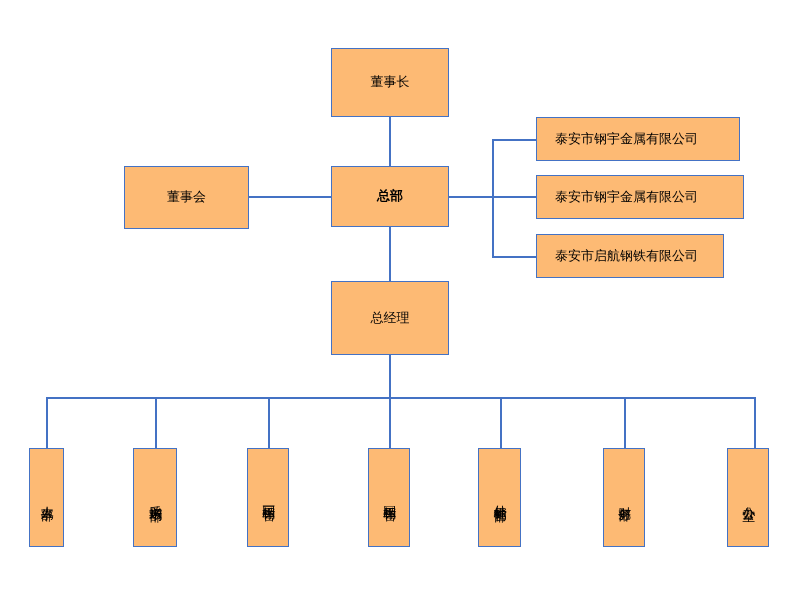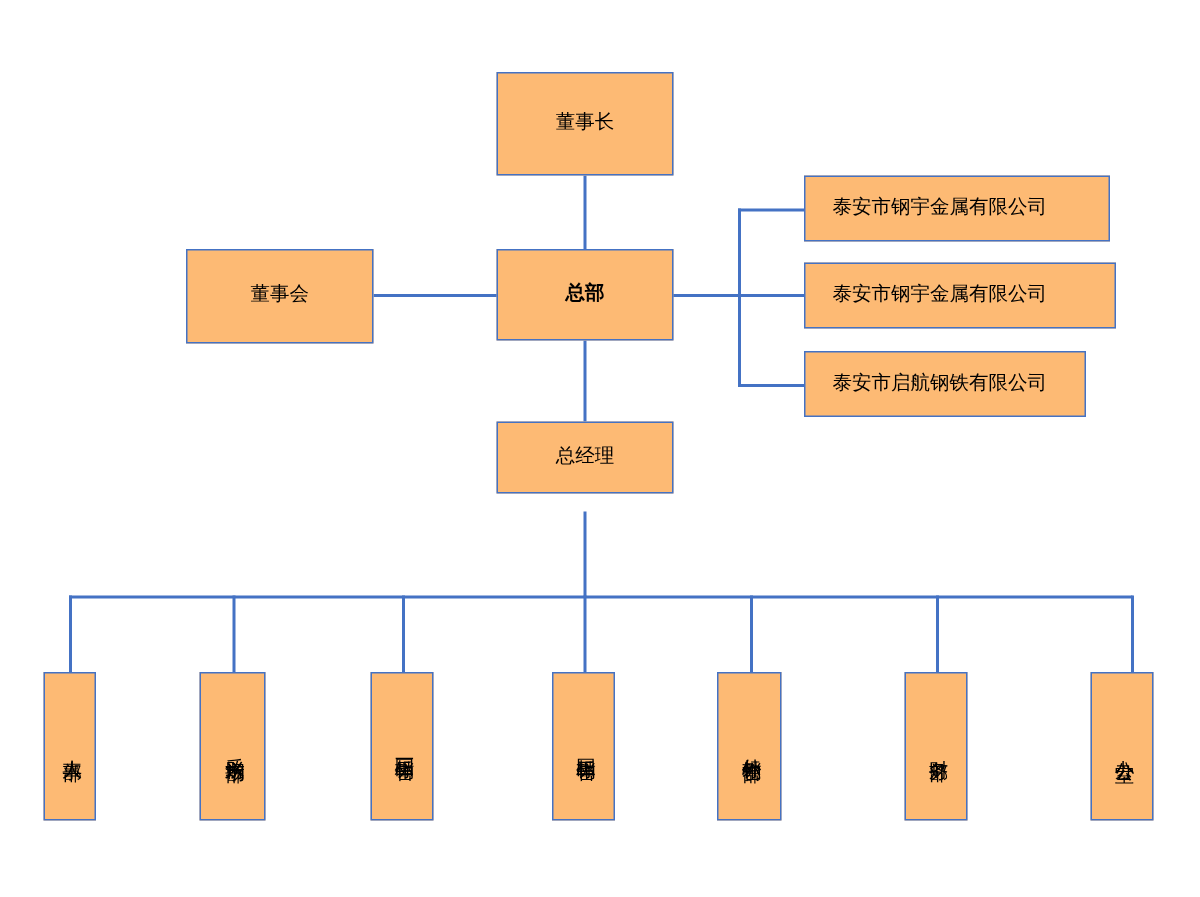--- a/index.html
+++ b/index.html
@@ -79,21 +79,21 @@
   <div class="conn v" style="left:500px; top:397px; height:51px;"></div>
   <div class="conn v" style="left:624px; top:397px; height:51px;"></div>
   <div class="conn v" style="left:754px; top:397px; height:51px;"></div>
 
   <div class="node" style="left:331px; top:48px; width:118px; height:69px;">董事长</div>
 
   <div class="node" style="left:124px; top:166px; width:125px; height:63px;">董事会</div>
 
   <div class="node" style="left:331px; top:166px; width:118px; height:61px;font-weight:bold;">总部</div>
 
-  <div class="node" style="left:331px; top:281px; width:118px; height:48px;">总经理</div>
+  <div class="node" style="left:331px; top:281px; width:118px; height:74px;">总经理</div>
 
   <div class="node sub" style="left:536px; top:117px; width:204px; height:44px;">泰安市钢宇金属有限公司</div>
 
   <div class="node sub" style="left:536px; top:175px; width:208px; height:44px;">泰安市钢宇金属有限公司</div>
 
   <div class="node sub" style="left:536px; top:234px; width:188px; height:44px;">泰安市启航钢铁有限公司</div>
 
   <div class="node vertical" style="left:29px; top:448px; width:35px; height:99px;">人事部</div>
 
   <div class="node vertical" style="left:133px; top:448px; width:44px; height:99px;">采购市场部</div>

